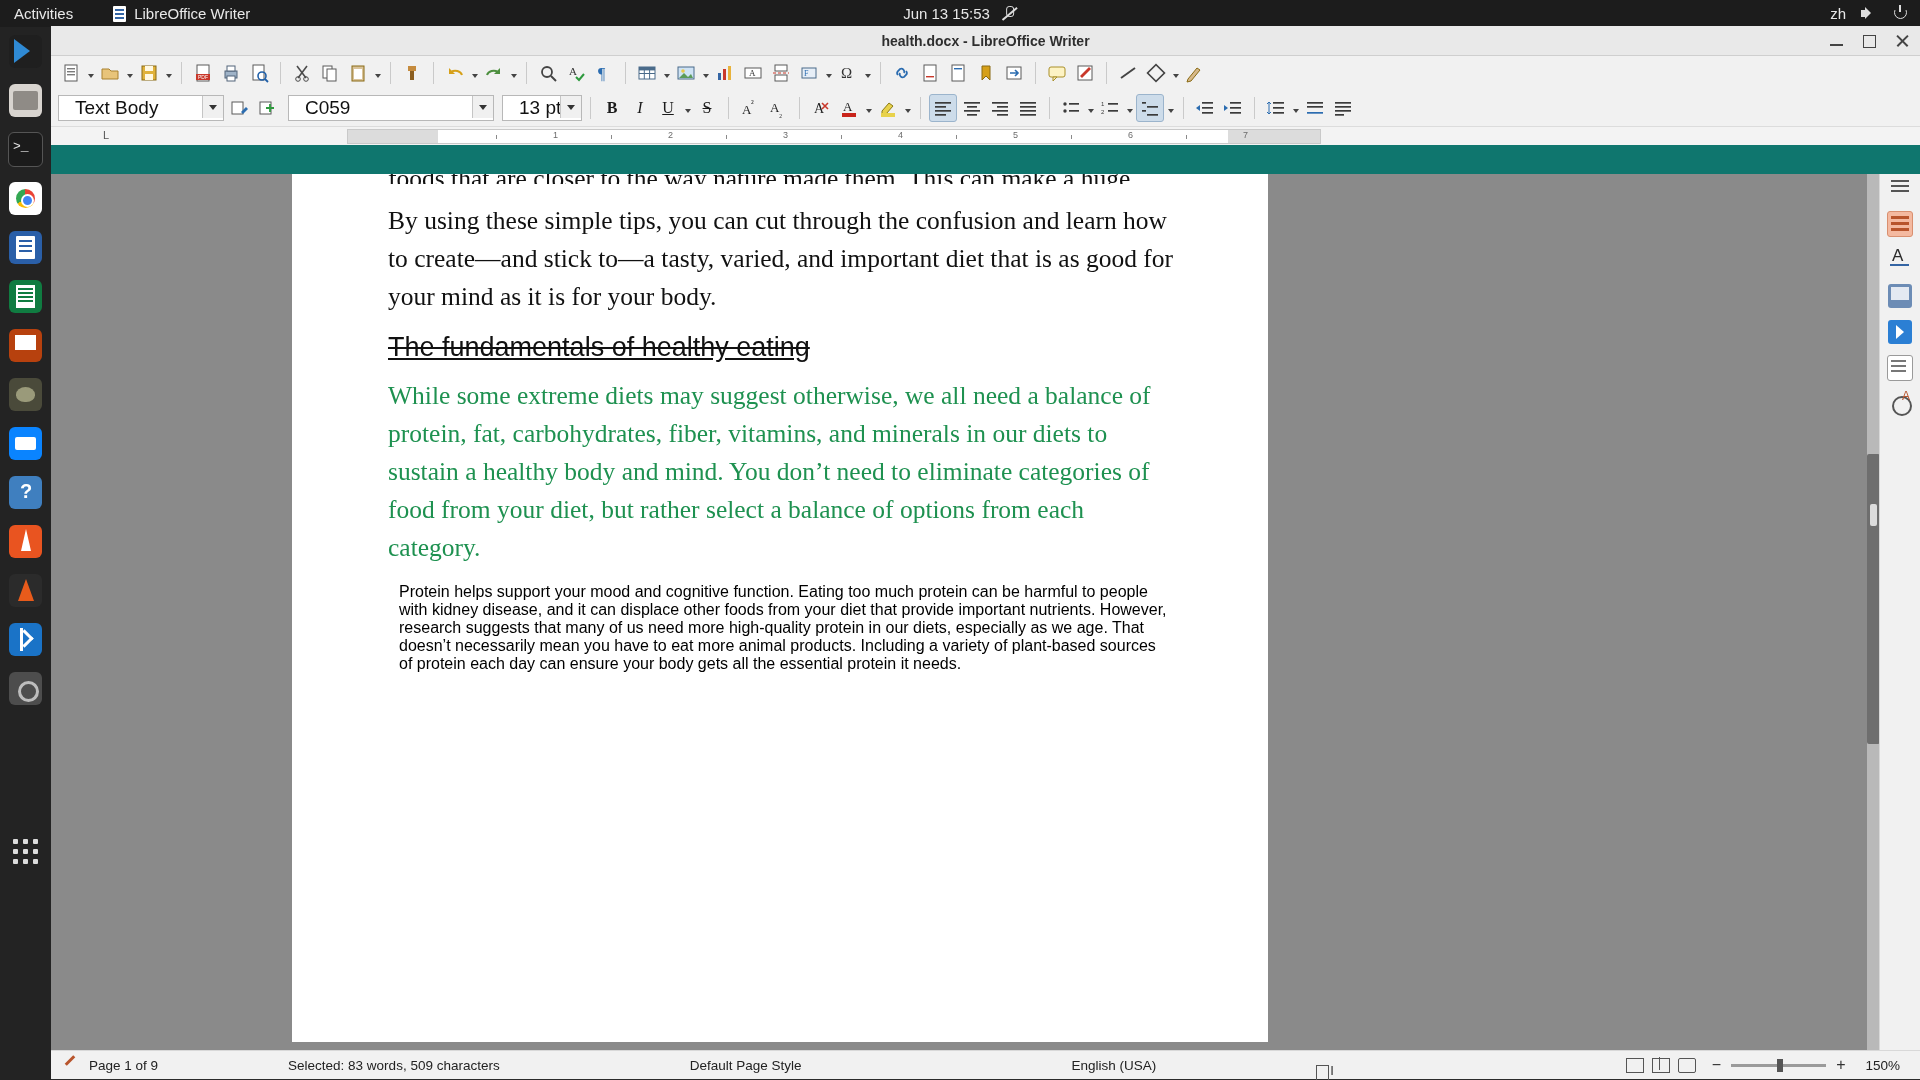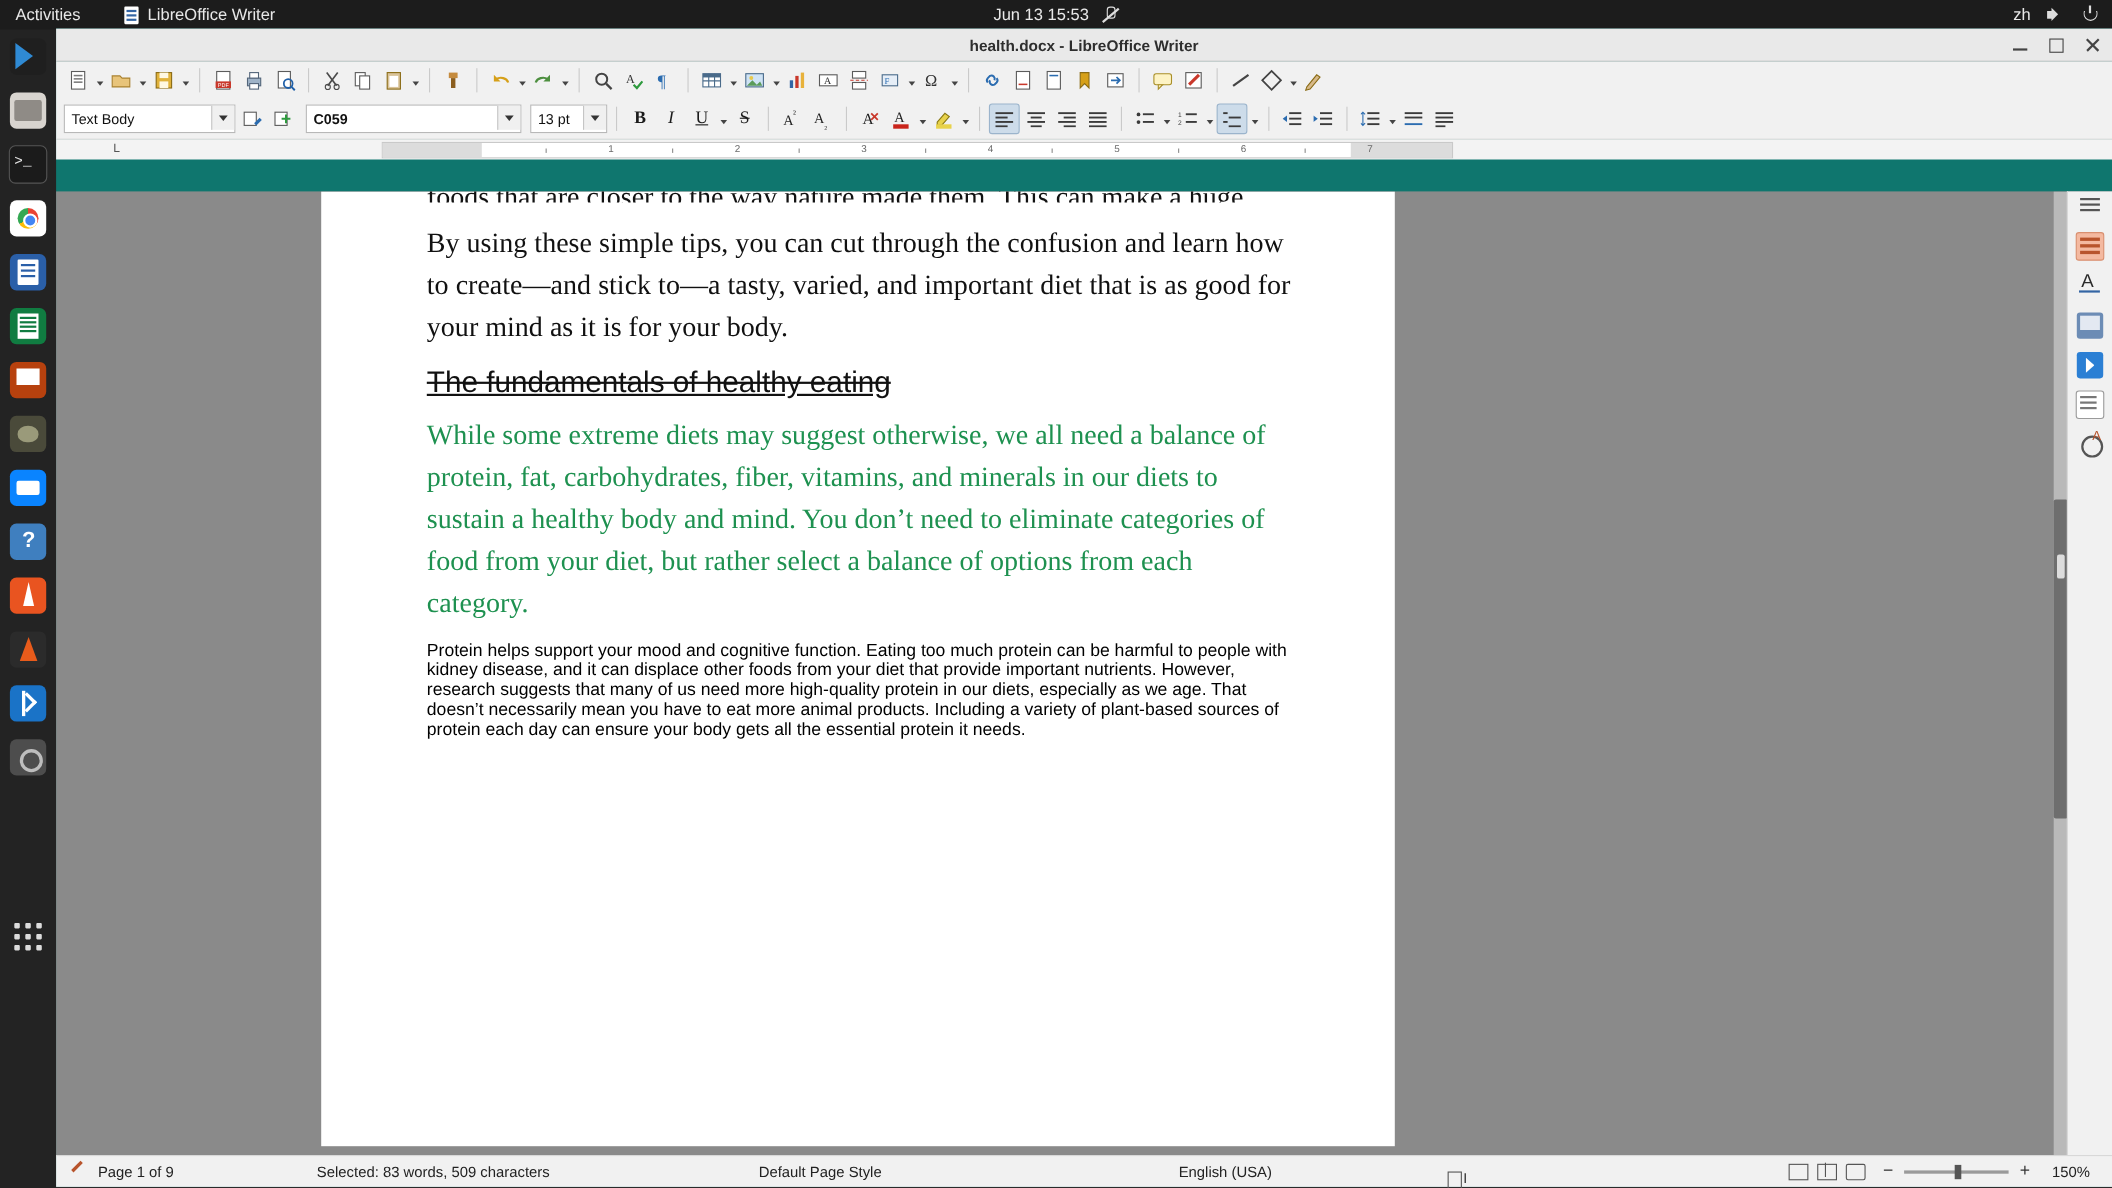--- a/index.html
+++ b/index.html
@@ -134,28 +134,28 @@
   .tb2 { height:36px; border-bottom:1px solid #dcdcdc; }
   .sep { width:1px; height:22px; background:#cacaca; margin:0 6px; }
   .btn { width:26px;height:26px; display:flex;align-items:center;justify-content:center; border-radius:3px; position:relative;}
   .btn svg { display:block; }
   .drop { width:9px;height:26px;display:flex;align-items:flex-end;justify-content:center;}
   .caret { width:0;height:0;border-left:3.5px solid transparent;border-right:3.5px solid transparent;border-top:4px solid #444; margin-bottom:8px;}
 
   
   .combo {
     height:24px; background:#fff; border:1px solid #b8b8b8; display:flex; align-items:center;
-    font-size:13px; color:#111; padding-left:6px; position:relative;
+    font-size:19px; color:#111; padding-left:16px; position:relative;
   }
   .combo .cbtn {
     position:absolute; right:0; top:0; width:20px; height:22px; background:#f0f0f0;
     border-left:1px solid #c5c5c5; display:flex; align-items:center; justify-content:center;
   }
   .styleBox{ width:148px; }
-  .fontBox { width:188px; margin-left:6px;font-weight:bold;}
+  .fontBox { width:188px; margin-left:6px;}
   .sizeBox { width:62px; margin-left:6px;}
   .sel-caret{ width:0;height:0;border-left:4px solid transparent;border-right:4px solid transparent;border-top:5px solid #333;}
 
   .tbtxt { font-size:16px; color:#1b1b1b; font-family:"Liberation Serif", serif; }
 
   
   .rulerrow { height:18px; background:#f3f3f3; position:relative; }
   .ruler {
     position:absolute; left:296px; top:2px; width:972px; height:13px;
     background:#ffffff; border:1px solid #c9c9c9;
@@ -180,21 +180,21 @@
     font-family:"Liberation Serif", serif;
     font-size:25.5px; line-height:38px; color:#111; margin:0 0 16px 0;
   }
   .cut { margin-top:-14px; height:24px; overflow:hidden; }
   h2.head {
     font-family:"Liberation Sans", sans-serif;
     font-size:27px; font-weight:normal; color:#111; margin:14px 0 14px 0;
     text-decoration:underline line-through;
   }
   p.green { color:#1e9150; }
-  .hlwrap { margin:0; }
+  .hlwrap { margin:11px; }
 
   
   .vsb { position:absolute; right:40px; top:0; width:13px; height:877px; background:#b9b9b9;}
   .vsb .thumb { position:absolute; left:0; top:280px; width:13px; height:290px; background:#6e6e6e; border-radius:2px;}
   .vsb .grip { position:absolute; left:3px; top:330px; width:7px; height:22px; background:#dcdcdc; border-radius:2px;}
 
   
   .rsidebar {
     position:absolute; right:0; top:148px; width:40px; height:877px; background:#f1f1f1;
     border-left:1px solid #d8d8d8; padding-top:6px;

